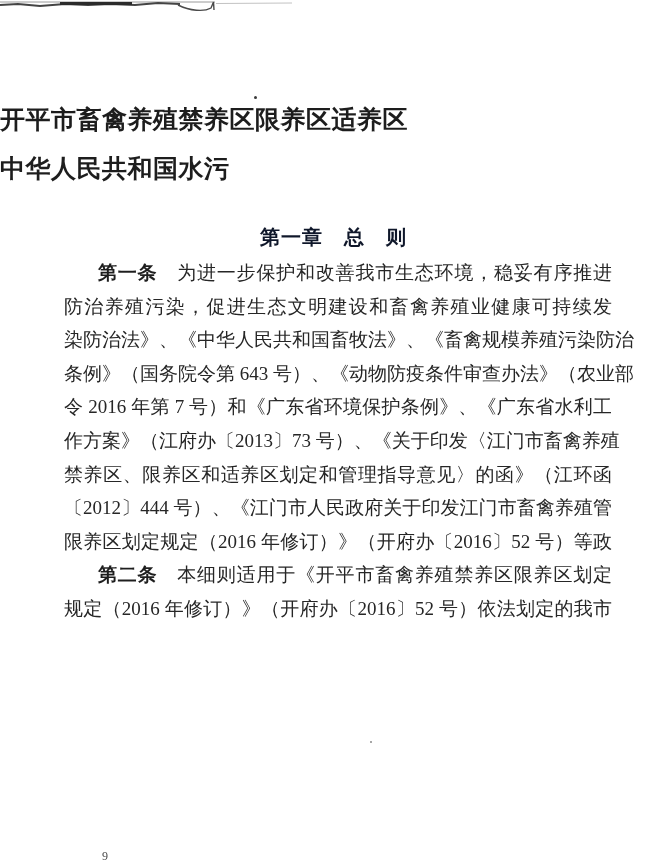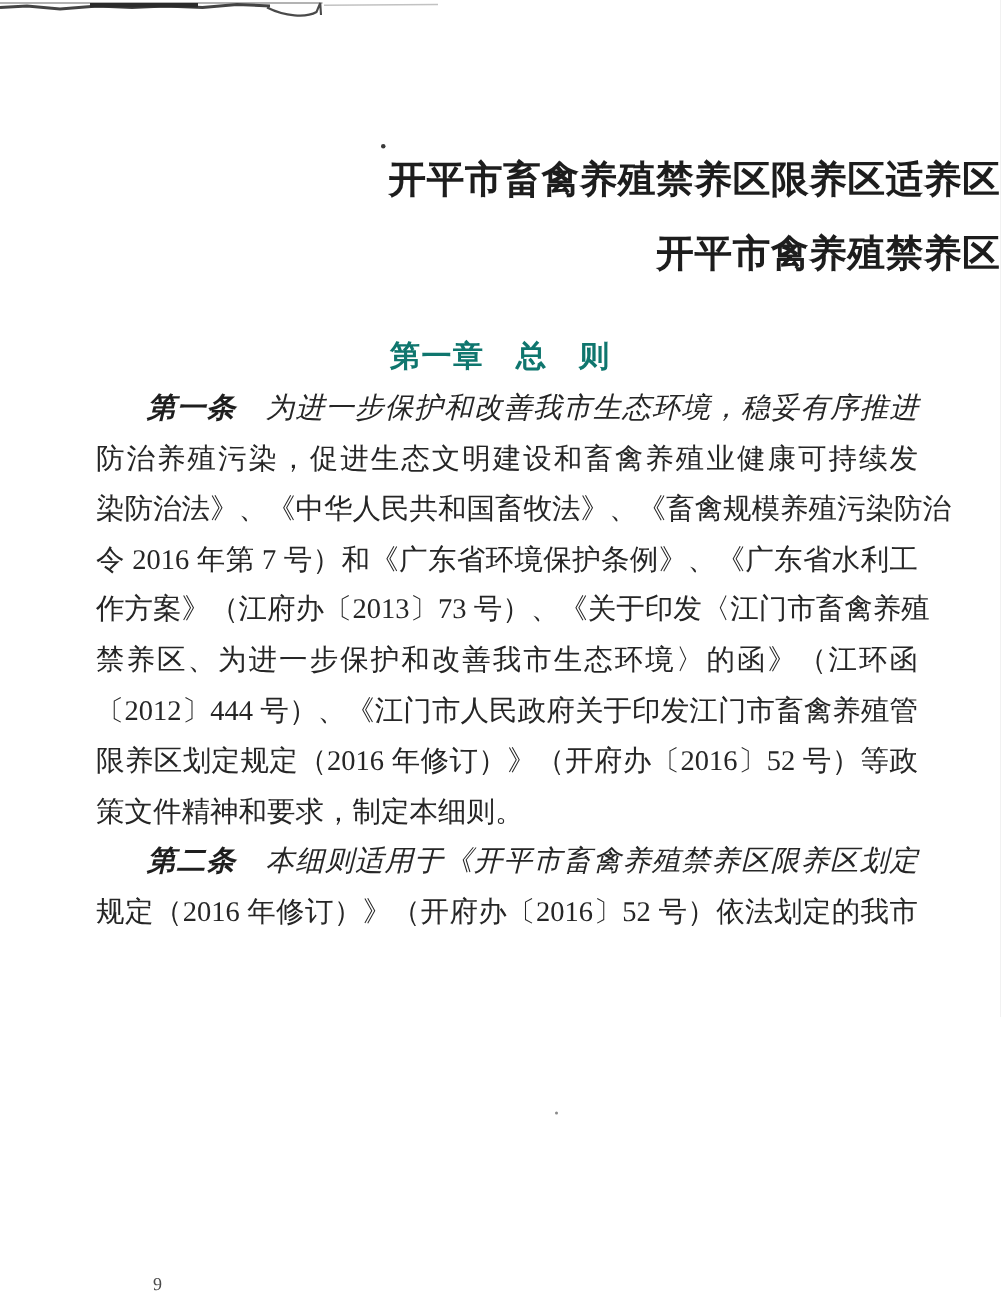--- a/index.html
+++ b/index.html
@@ -8,38 +8,38 @@
     width: 667px;
     height: 868px;
     background: #ffffff;
     overflow: hidden;
     font-family: "Liberation Serif", "DejaVu Serif", serif;
     color: #262626;
   }
   .doc-title {
     position: absolute;
     left: 0; right: 0;
-    text-align: right;
+    text-align: left;
     font-family: "Liberation Sans", "DejaVu Sans", sans-serif;
     font-weight: 700;
     font-size: 25px;
     color: #1d1d1d;
     letter-spacing: 0.5px;
   }
   .doc-title.line1 { top: 103px; }
   .doc-title.line2 { top: 152px; }
   .chapter-heading {
     position: absolute;
     top: 224px;
     left: 0; right: 0;
     text-align: center;
     font-family: "Liberation Sans", "DejaVu Sans", sans-serif;
     font-weight: 700;
     font-size: 20px;
-    color: #0f766e;
+    color: #0f172a;
     letter-spacing: 1px;
   }
   .body-text {
     position: absolute;
     top: 256px;
     left: 64px;
     width: 548px;
     font-size: 19px;
     line-height: 33.6px;
   }
@@ -47,21 +47,20 @@
     height: 33.6px;
     text-align: justify;
     text-align-last: justify;
     white-space: nowrap;
   }
   .body-line.para-end {
     text-align-last: left;
   }
   .body-line.indented {
     text-indent: 34px;
-    font-style: italic;
   }
   .article-label {
     font-family: "Liberation Sans", "DejaVu Sans", sans-serif;
     font-weight: 700;
     color: #1e1e1e;
   }
   .scan-artifact-top {
     position: absolute;
     top: 0; left: 0;
   }
@@ -91,33 +90,33 @@
     <path d="M0,5 L18,4 L40,6 L65,4 L88,5 L110,4 L135,5 L158,3 L180,4" stroke="#444444" stroke-width="2" fill="none"></path>
     <path d="M60,3.5 L132,3.5" stroke="#2b2b2b" stroke-width="3" fill="none"></path>
     <path d="M178,5 C190,11 204,12 211,8 L213.5,2 L214,10" stroke="#4a4a4a" stroke-width="1.4" fill="none"></path>
     <path d="M216,3.5 L292,3" stroke="#c2c2c2" stroke-width="1" fill="none"></path>
   </svg>
 
   <span class="speck speck-title"></span>
   <span class="speck speck-mid"></span>
 
   <div class="doc-title line1">开平市畜禽养殖禁养区限养区适养区</div>
-  <div class="doc-title line2">开平市禽养殖禁养区</div>
+  <div class="doc-title line2">中华人民共和国水污</div>
 
   <div class="chapter-heading">第一章　总　则</div>
 
   <div class="body-text">
       <div class="body-line indented"><span class="article-label">第一条</span>　为进一步保护和改善我市生态环境，稳妥有序推进</div>
       <div class="body-line">防治养殖污染，促进生态文明建设和畜禽养殖业健康可持续发</div>
       <div class="body-line">染防治法》、《中华人民共和国畜牧法》、《畜禽规模养殖污染防治</div>
+      <div class="body-line">条例》（国务院令第 643 号）、《动物防疫条件审查办法》（农业部</div>
       <div class="body-line">令 2016 年第 7 号）和《广东省环境保护条例》、《广东省水利工</div>
       <div class="body-line">作方案》（江府办〔2013〕73 号）、《关于印发〈江门市畜禽养殖</div>
-      <div class="body-line">禁养区、为进一步保护和改善我市生态环境〉的函》（江环函</div>
+      <div class="body-line">禁养区、限养区和适养区划定和管理指导意见〉的函》（江环函</div>
       <div class="body-line">〔2012〕444 号）、《江门市人民政府关于印发江门市畜禽养殖管</div>
       <div class="body-line">限养区划定规定（2016 年修订）》（开府办〔2016〕52 号）等政</div>
-      <div class="body-line para-end">策文件精神和要求，制定本细则。</div>
       <div class="body-line indented"><span class="article-label">第二条</span>　本细则适用于《开平市畜禽养殖禁养区限养区划定</div>
       <div class="body-line">规定（2016 年修订）》（开府办〔2016〕52 号）依法划定的我市</div>
     </div>
 
   <div class="page-number-fragment">9</div>
 
 </div>
 
 </body></html>

